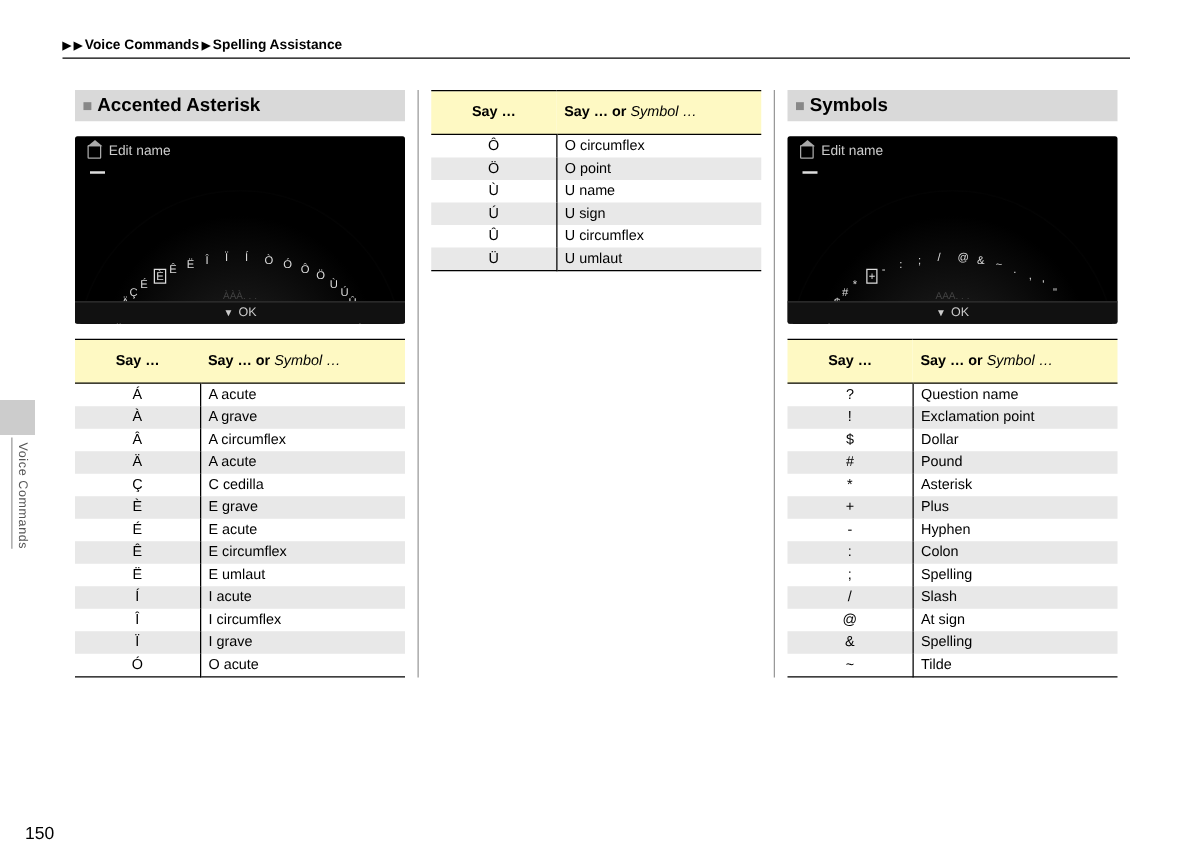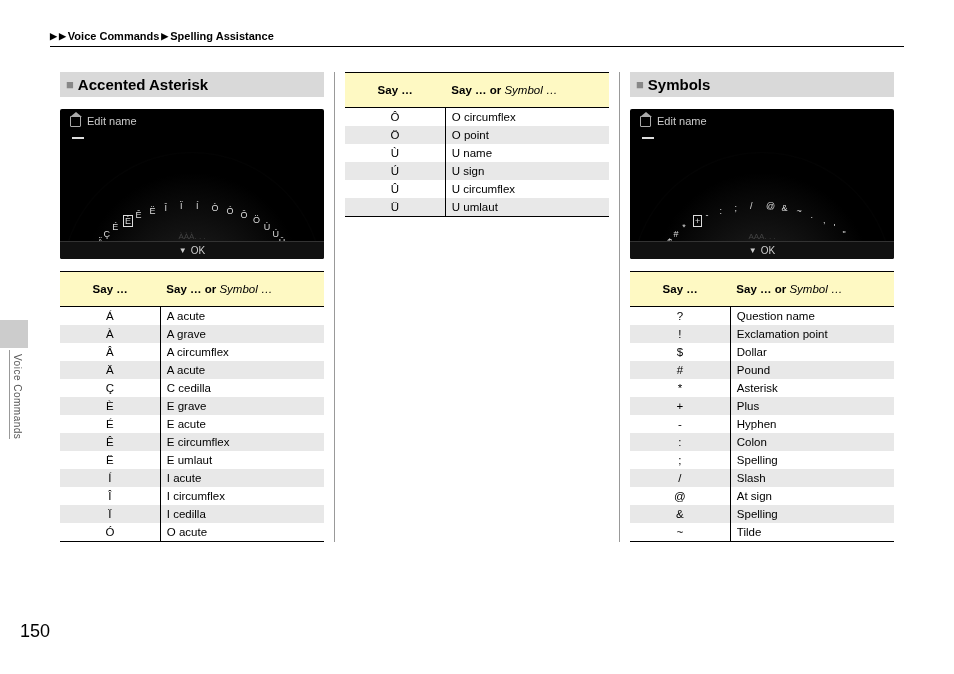--- a/index.html
+++ b/index.html
@@ -152,22 +152,22 @@
     color:#555;
     writing-mode: vertical-rl;
     transform: rotate(0deg);
     letter-spacing: 0.5px;
     border-left:1px solid #999;
     padding-left:2px;
     padding-top:4px;
   }
   .page-num {
     position:absolute;
-    left: 20px; bottom: 32px;
-    font-size: 18px;
+    left: 20px; bottom: 0;
+    font-size: 14px;
     font-weight: 400;
   }
 </style>
 </head>
 <body>
 
 <div class="breadcrumb">
   <span class="tri">▶</span>
   <span class="tri">▶</span>
   <span>Voice Commands</span>
@@ -271,21 +271,21 @@
           <tr>
             <td>Í</td>
             <td>I acute</td>
           </tr>
           <tr>
             <td>Î</td>
             <td>I circumflex</td>
           </tr>
           <tr>
             <td>Ï</td>
-            <td>I cedilla</td>
+            <td>I grave</td>
           </tr>
           <tr>
             <td>Ó</td>
             <td>O acute</td>
           </tr>
         </tbody>
     </table>
   </div>
 
   <div class="col">

